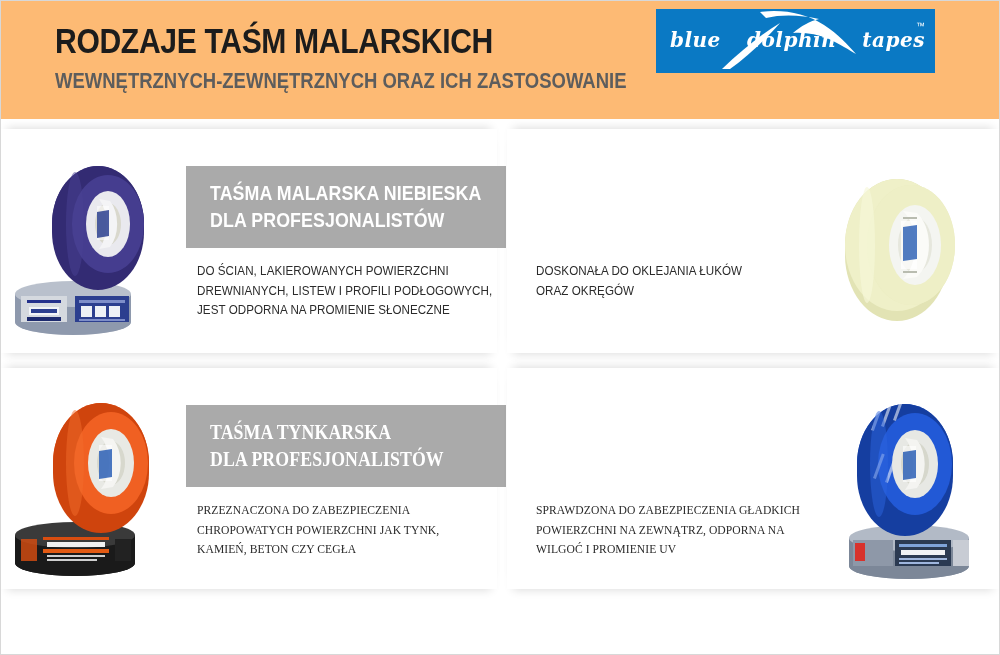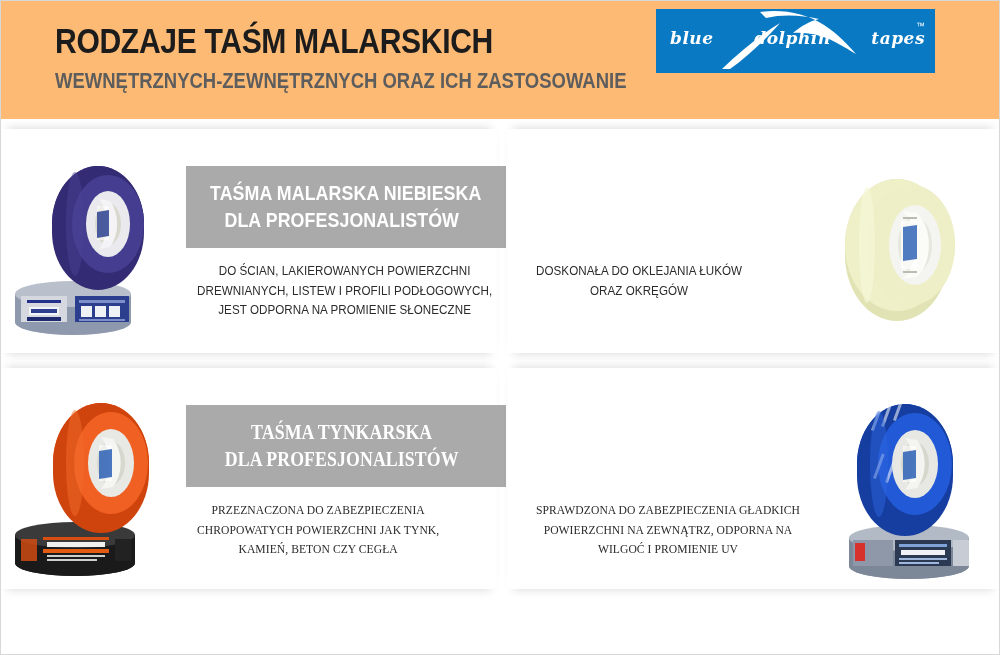--- a/index.html
+++ b/index.html
@@ -68,21 +68,21 @@
   .logo svg { position: absolute; left: 0; top: 0; }
 
   .logo-text {
     position: absolute;
     left: 14px;
     top: 19px;
     width: 255px;
     font-family: "DejaVu Serif", serif;
     font-style: italic;
     font-weight: 700;
-    font-size: 17px;
+    font-size: 20px;
     color: #ffffff;
     letter-spacing: 0.5px;
     display: flex;
     justify-content: space-between;
     align-items: baseline;
     pointer-events: none;
   }
 
   .logo-tm {
     position: absolute;
@@ -94,21 +94,20 @@
     color: #ffffff;
   }
 
   
   .grid {
     position: absolute;
     left: 0;
     top: 128px;
     width: 892px;
     height: 460px;
-    text-align: center;
   }
 
   .card {
     position: absolute;
     background: #ffffff;
     box-shadow: 0 -7px 9px -6px rgba(0,0,0,0.14),
                 0  7px 9px -6px rgba(0,0,0,0.14);
   }
 
   .card.r1 { top: 0;   height: 224px; }

